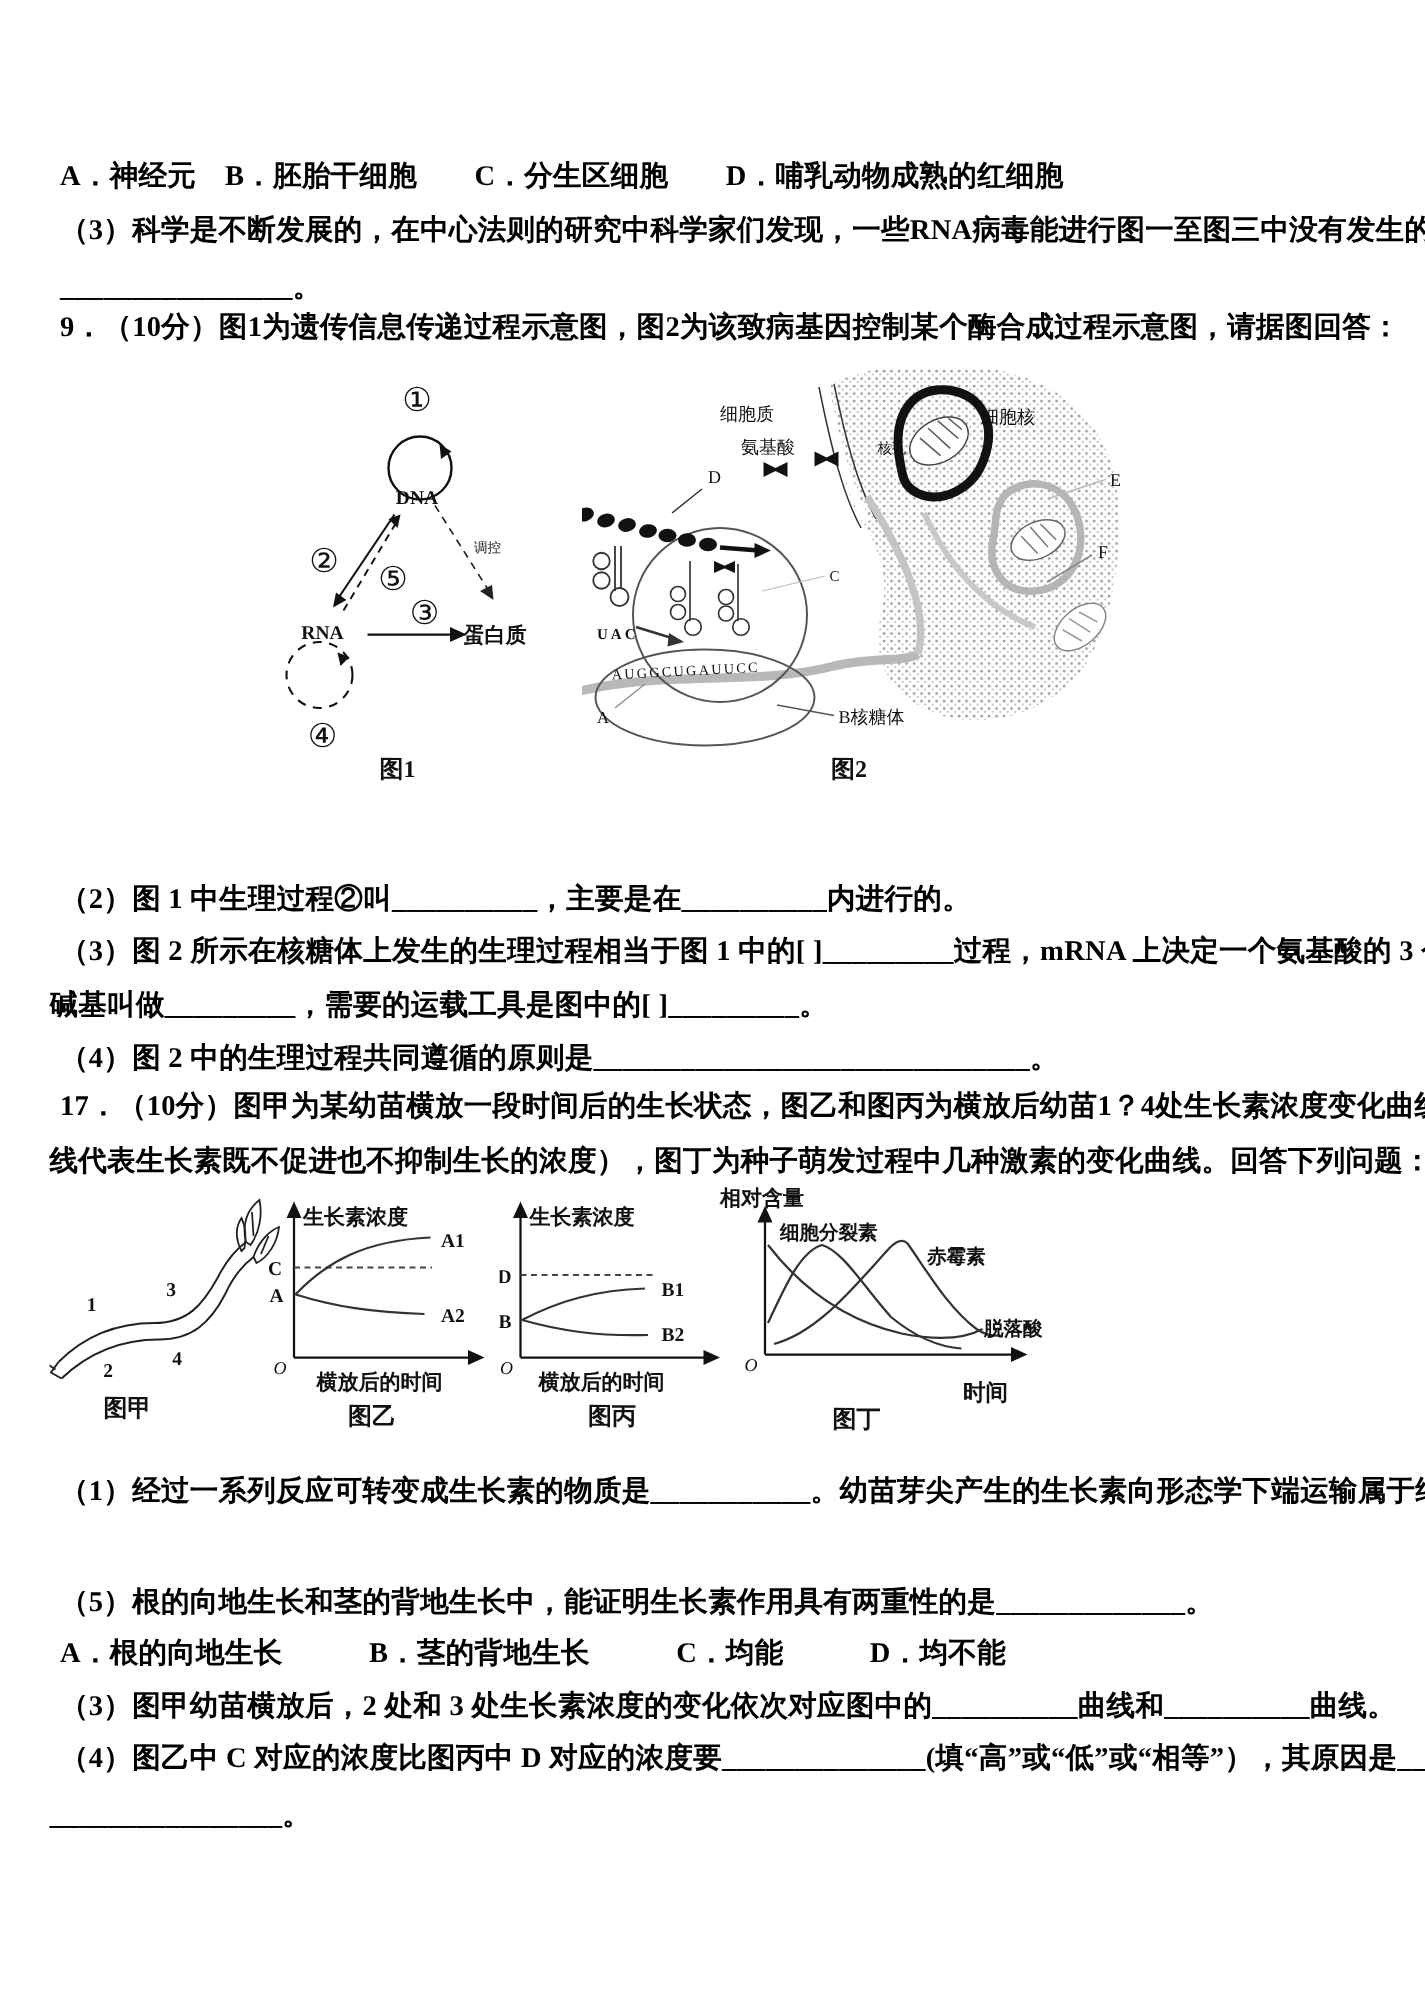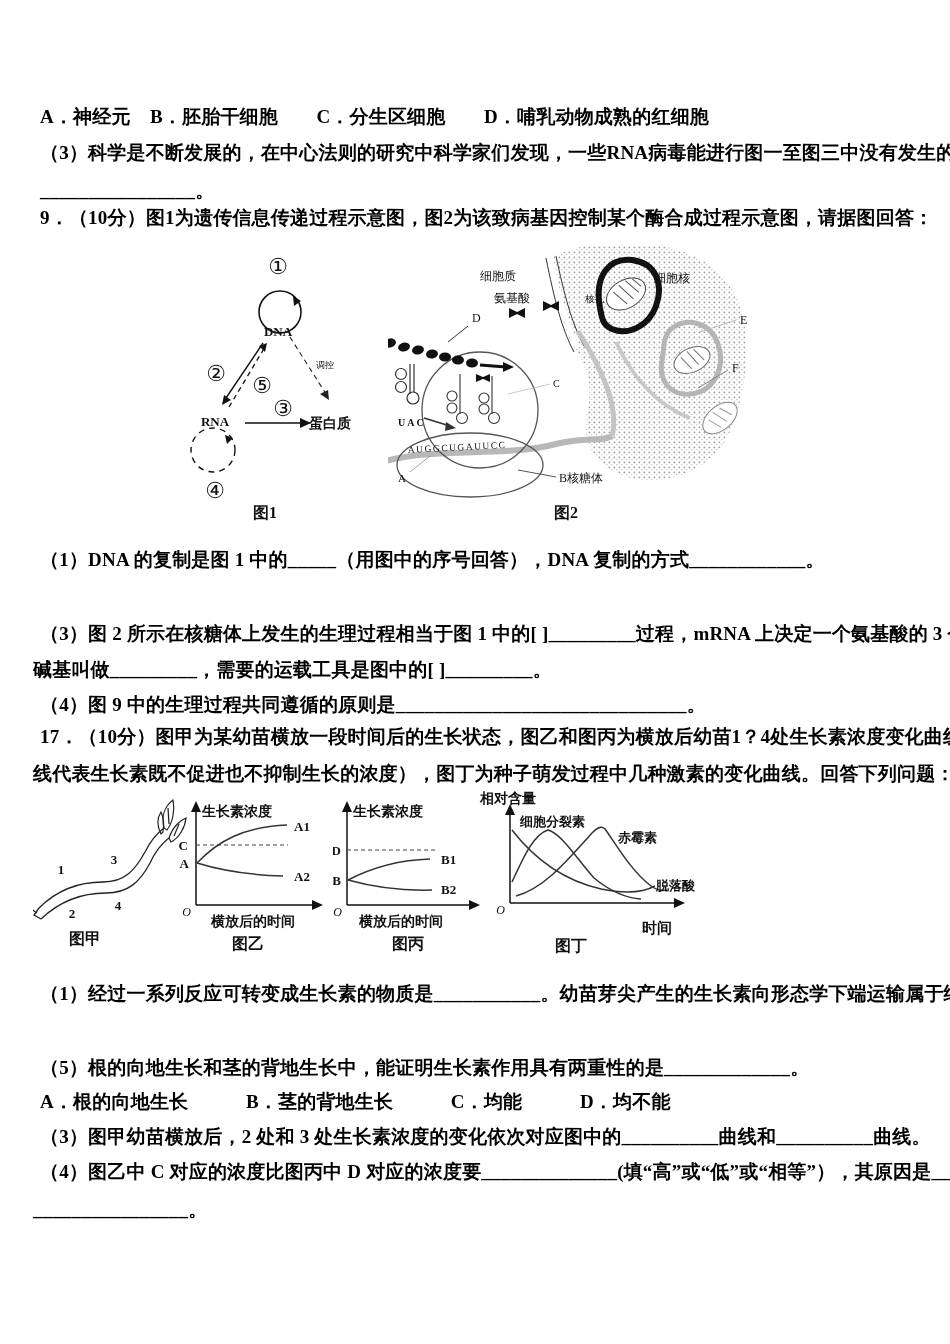--- a/index.html
+++ b/index.html
@@ -155,24 +155,24 @@
     <text x="344" y="126" font-size="12">F</text>
     <line x1="120" y1="148" x2="162" y2="138" stroke="#bbb" stroke-width="0.8"></line>
     <text x="165" y="141" font-size="10" fill="#999">C</text>
     <line x1="22" y1="226" x2="42" y2="210" stroke="#888" stroke-width="0.8"></line>
     <text x="10" y="236" font-size="11" fill="#666">A</text>
     <line x1="130" y1="224" x2="168" y2="231" stroke="#555" stroke-width="1"></line>
     <text x="171" y="236" font-size="12">B核糖体</text>
     <text x="178" y="272" text-anchor="middle" class="cap">图2</text>
   </svg>
 
-  <div class="tline" style="top:547px">（1）DNA 的复制是图 1 中的_____（用图中的序号回答），DNA 复制的方式____________。</div>
+  <div class="tline" style="top:586px">（2）图 1 中生理过程②叫__________，主要是在__________内进行的。</div>
   <div class="tline" style="top:621px">（3）图 2 所示在核糖体上发生的生理过程相当于图 1 中的[ ]_________过程，mRNA 上决定一个氨基酸的 3 个相邻的</div>
   <div class="tline cont" style="top:657px">碱基叫做_________，需要的运载工具是图中的[  ]_________。</div>
-  <div class="tline" style="top:692px">（4）图 9 中的生理过程共同遵循的原则是______________________________。</div>
+  <div class="tline" style="top:692px">（4）图 2 中的生理过程共同遵循的原则是______________________________。</div>
   <div class="tline" style="top:724px"><span class="qnum">17．（10分）</span><span>图甲为某幼苗横放一段时间后的生长状态，图乙和图丙为横放后幼苗1？4处生长素浓度变化曲线（虚</span></div>
   <div class="tline cont" style="top:761px">线代表生长素既不促进也不抑制生长的浓度），图丁为种子萌发过程中几种激素的变化曲线。回答下列问题：</div>
 
   <svg class="fig" style="left:33px;top:796px" width="155" height="155" viewBox="0 0 155 155">
     <g stroke="#222" stroke-width="1.3" fill="none">
       <path d="M6,112 C24,94 46,86 70,86 C92,86 102,74 112,56 C117,46 123,38 131,32"></path>
       <path d="M8,123 C28,104 50,97 73,97 C95,97 107,86 117,67 C122,56 128,48 136,42"></path>
       <path d="M6,112 L1,119 L8,123"></path>
       <path d="M4,117 L-2,113"></path>
     </g>

